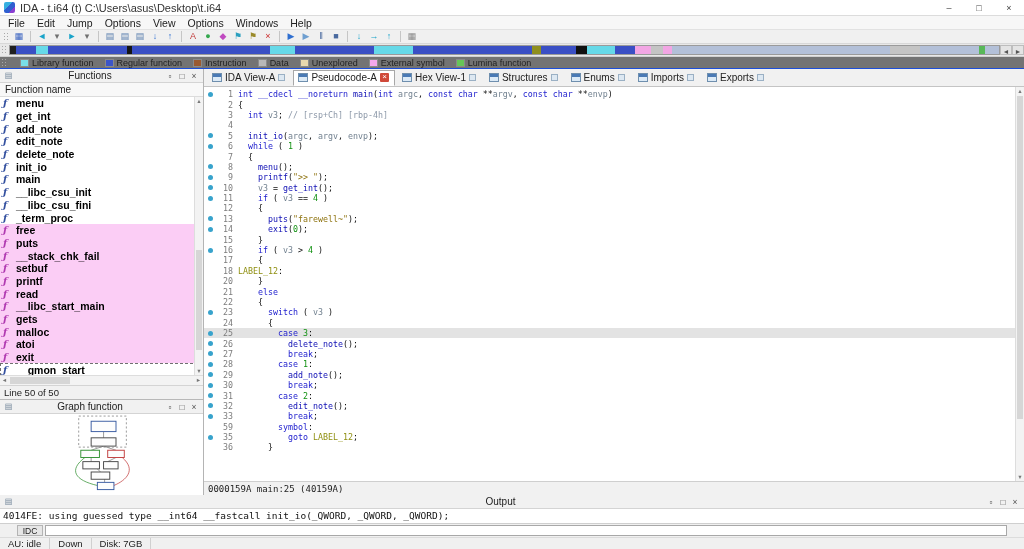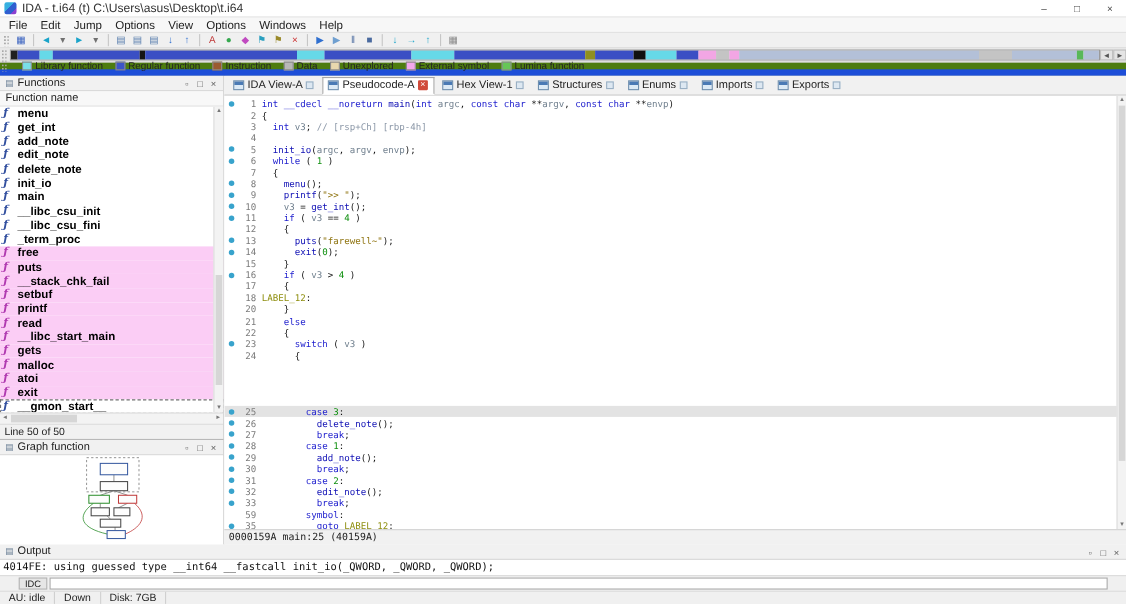--- a/index.html
+++ b/index.html
@@ -25,30 +25,30 @@
   .tbicon { width:14px; height:13px; font-size:9px; line-height:13px; text-align:center; }
   .tbsep { width:1px; height:11px; background:#c6c6c6; margin:0 3px; }
 
   
   .navband { height:13px; flex:0 0 13px; background:#e8e8e8; border-bottom:1px solid #d0d0d0; display:flex; align-items:stretch; padding:1px 0; }
   .navstrip { flex:1; display:flex; border:1px solid #9a9a9a; }
   .navseg { height:100%; }
   .nav-btn { width:12px; font-size:7px; line-height:11px; text-align:center; color:#555; background:#e4e4e4; border:1px solid #bdbdbd; }
 
   
-  .legend { height:12px; flex:0 0 12px; background:#4d7c0f; border-bottom:6px solid #1d4ed8; display:flex; align-items:center; gap:11px; font-size:9px; color:#222; }
+  .legend { height:12px; flex:0 0 12px; background:#737373; border-bottom:1px solid #1d4ed8; display:flex; align-items:center; gap:11px; font-size:9px; color:#222; }
   .litem { display:flex; align-items:center; }
   .lchip { width:9px; height:8px; border:1px solid #8a8a8a; margin-right:3px; }
 
   
   .main { flex:1; display:flex; min-height:0; background:#f0f0f0; }
   .leftcol { width:204px; flex:0 0 204px; display:flex; flex-direction:column; background:#fff; border-right:1px solid #b4b4b4; }
   .phead { height:14px; flex:0 0 14px; background:#f1f1f1; border-bottom:1px solid #d4d4d4; display:flex; align-items:center; padding:0 3px; font-size:10px; color:#222; }
   .phead .picon { width:11px; color:#6a7f95; font-size:8px; text-align:center; margin-right:2px; }
-  .phead .ptitle { flex:1; white-space:nowrap; overflow:hidden; }
+  .phead .ptitle { flex:1; white-space:nowrap; overflow:hidden;text-align:center; }
   .pbtn { width:12px; text-align:center; color:#555; font-size:8.5px; }
   .colhead { height:14px; flex:0 0 14px; background:#f8f8f8; border-bottom:1px solid #dcdcdc; font-size:10px; display:flex; align-items:center; padding-left:5px; color:#222; }
   .flist { flex:1; overflow:hidden; position:relative; background:#fff; }
   .frow { height:12.7px; display:flex; align-items:center; padding-left:3px; font-size:10.5px; font-weight:bold; color:#000; white-space:nowrap; }
   .frow.import { background:#fbcdf5; }
   .frow.focused { outline:1px dashed #707070; outline-offset:-1px; }
   .ficon { width:9px; margin-right:4px; font-family:"DejaVu Serif", serif; font-style:italic; font-weight:bold; font-size:10px; line-height:10px; color:#33509f; }
   .frow.import .ficon { color:#b03ab0; }
   .vscroll { position:absolute; top:0; right:0; bottom:0; width:9px; background:#f3f3f3; border-left:1px solid #ddd; font-size:5.5px; color:#777; text-align:center; }
   .vscroll .vthumb { position:absolute; left:1px; right:1px; background:#d6d6d6; }
@@ -66,21 +66,21 @@
   
   .codecol { flex:1; min-width:0; display:flex; flex-direction:column; background:#fff; }
   .tabbar { height:18px; flex:0 0 18px; background:#f1f1f1; border-bottom:1px solid #c4c4c4; display:flex; align-items:flex-end; gap:2px; padding:2px 2px 0 3px; }
   .tab { display:flex; align-items:center; gap:3px; padding:1px 5px 2px 4px; font-size:10px; color:#222; border:1px solid transparent; white-space:nowrap; }
   .tab.active { background:#fff; border-color:#a8a8a8; border-bottom-color:#fff; }
   .tab-icon { width:10px; height:9px; border:1px solid #6f8fae; background:linear-gradient(#4a7ab5 0 3px,#dceaf6 3px); }
   .tab-close { width:9px; height:9px; background:#d04a3a; color:#fff; font-size:8px; line-height:8px; text-align:center; border-radius:1px; }
   .tab-grip { width:7px; height:7px; border:1px solid #9ab0c4; background:#dde8f2; }
   .codearea { flex:1; overflow:hidden; position:relative; padding-top:2px; background:#fff; }
   .code-row { display:flex; align-items:center; height:10.4px; font-family:"DejaVu Sans Mono", monospace; font-size:8.3px; }
-  .code-row.hl { background:#e3e3e3;margin-top:41px; }
+  .code-row.hl { background:#e3e3e3; }
   .dot { width:12px; flex:0 0 12px; display:flex; justify-content:center; }
   .dot i { width:5px; height:5px; border-radius:3px; background:#38a3cc; }
   .num { width:22px; flex:0 0 22px; text-align:right; padding-right:5px; color:#7c7c7c; }
   .txt { white-space:pre; }
   .tk-k { color:#1c1ccd; } .tk-f { color:#0e0eb4; } .tk-v { color:#71808f; }
   .tk-s { color:#8f7410; } .tk-n { color:#109010; } .tk-c { color:#8c98a8;margin-top:45px; }
   .tk-l { color:#8f8f10; } .tk-p { color:#111; }
   .cstatus { height:14px; flex:0 0 14px; background:#f1f1f1; border-top:1px solid #cfcfcf; font-family:"DejaVu Sans Mono", monospace; font-size:9px; display:flex; align-items:center; padding-left:4px; color:#222; }
 
   

